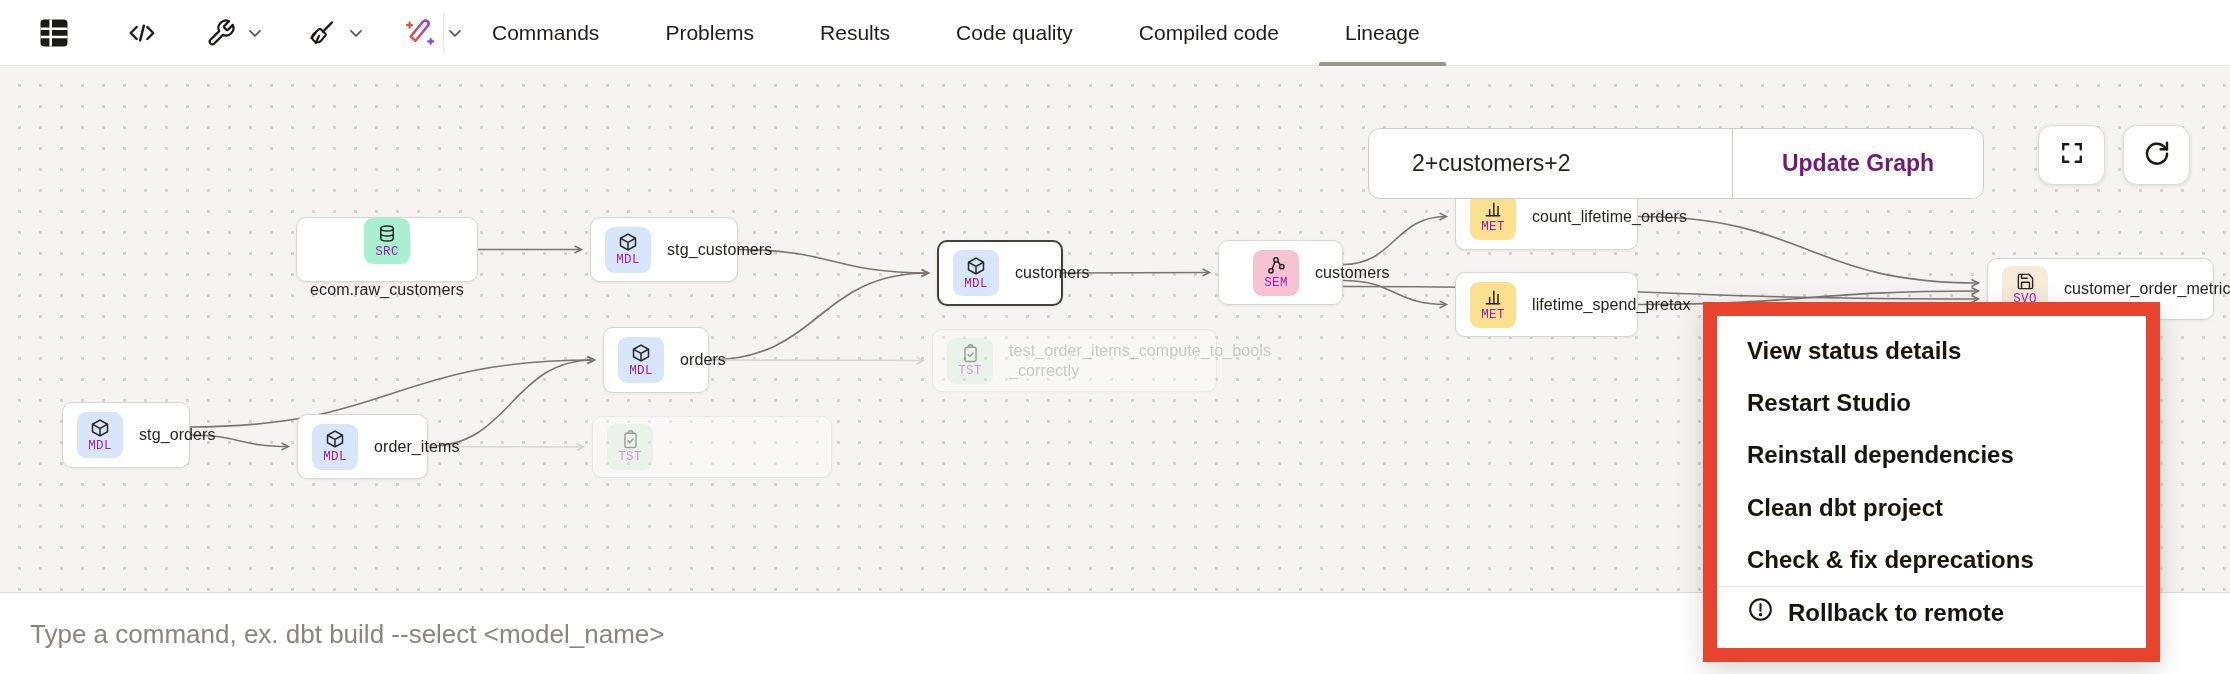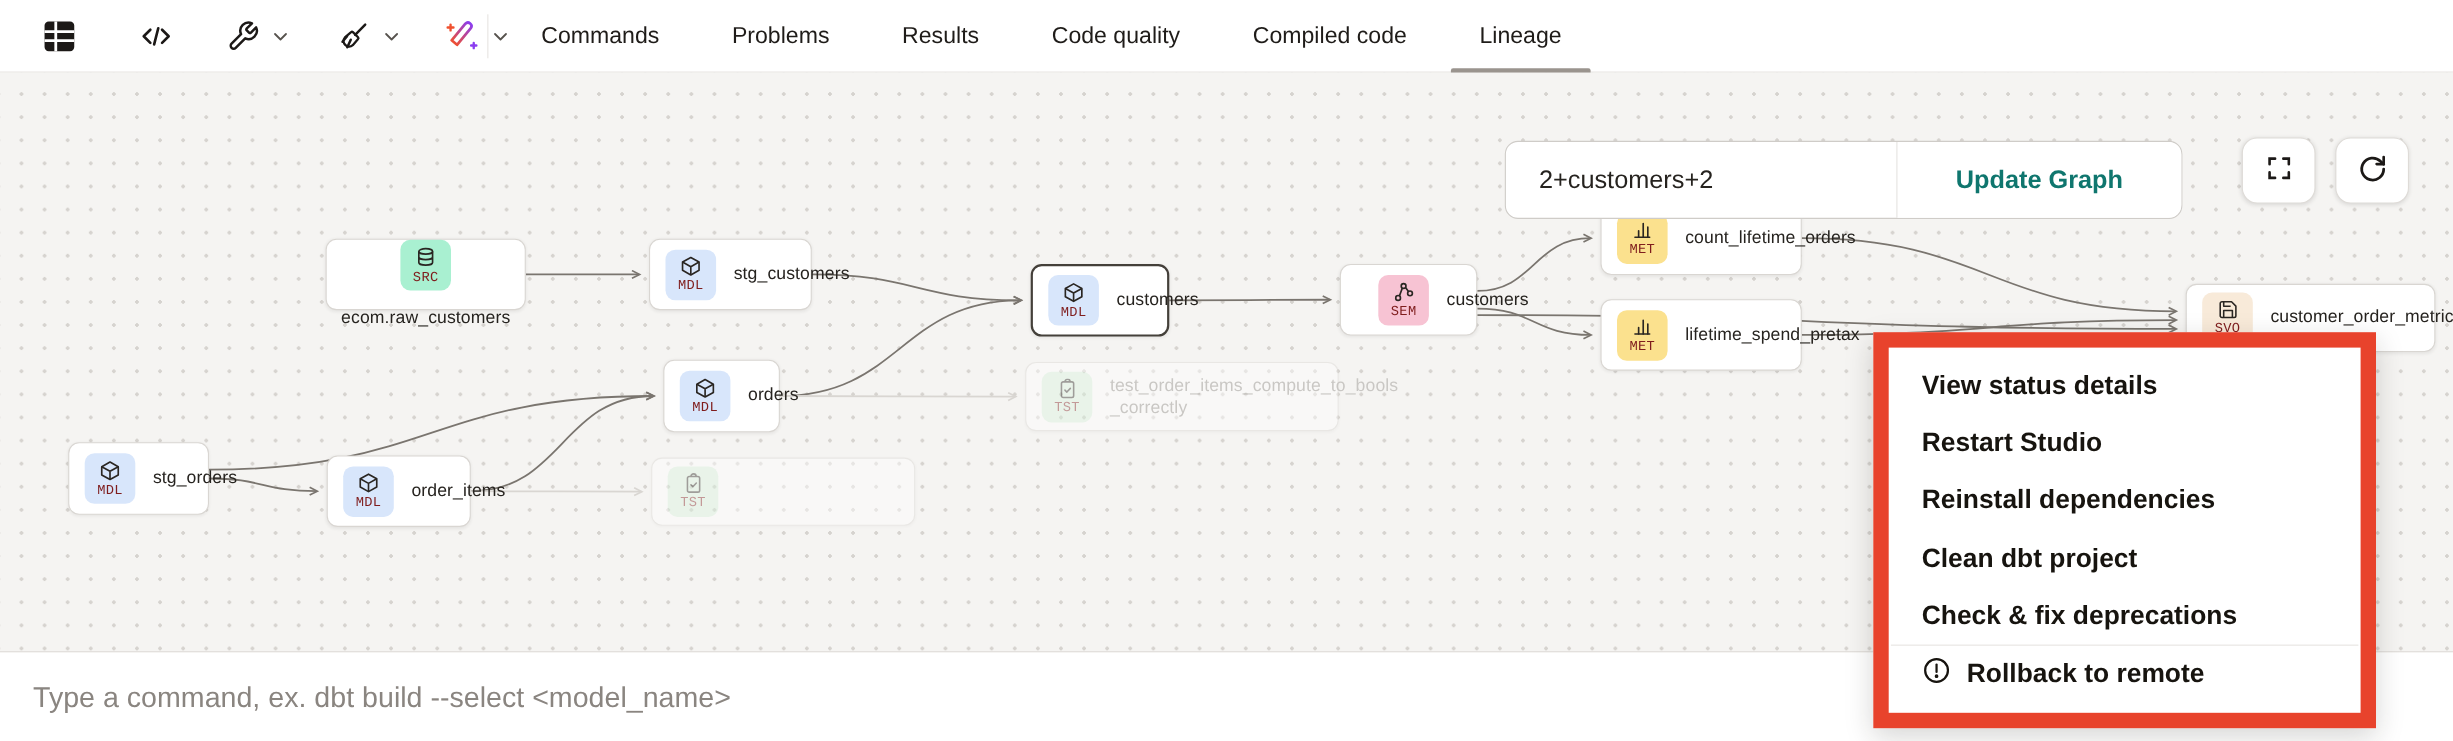--- a/index.html
+++ b/index.html
@@ -31,33 +31,33 @@
 
   .node { position:absolute; background:#fff; border:1.5px solid #d9d6d2; border-radius:10px;
     box-shadow:0 1px 3px rgba(28,25,23,.07); display:flex; align-items:center; padding:0 14px;
     gap:16px; z-index:2; cursor:pointer; }
   .node.selected { border:2px solid #44403a; }
   .node.faded { opacity:.42; }
   .node .label { font-size:16px; color:#26231f; white-space:pre-line; line-height:1.25; letter-spacing:.1px; }
   .badge { flex:none; width:46px; height:46px; border-radius:9px; display:flex; flex-direction:column;
     align-items:center; justify-content:center; gap:1px; }
   .badge svg { display:block; }
-  .badge .blabel { font-size:12.5px; color:#7f1d1d; letter-spacing:.3px;
+  .badge .blabel { font-size:12.5px; color:#a21caf; letter-spacing:.3px;
     font-family:"Liberation Mono","DejaVu Sans Mono",monospace; }
   .badge.src { background:#a9f0d1; } .badge.mdl { background:#d8e6fb; }
   .badge.sem { background:#f7c3d3; } .badge.met { background:#fbe18e; }
   .badge.svq { background:#f8ead9; } .badge.tst { background:#d9f3de;align-items:center; }
 
   
   #graph-filter-bar { position:absolute; left:1368px; top:62px; width:616px; height:71px; background:#fff;
-    border:1.5px solid #cfccc8; border-radius:12px; display:flex; align-items:stretch; z-index:3; }
+    border:1.5px solid #cfccc8; border-radius:12px; display:flex; align-items:stretch; z-index:3;padding-left:13px; }
   #graph-filter-input { flex:1; border:none; outline:none; background:transparent; font-size:23px;
     color:#26231f; padding:0 24px 0 30px; font-family:inherit; }
   #update-graph-btn { width:259px; border-left:1px solid #cfccc8; display:flex; align-items:center;
-    justify-content:center; font-size:23px; font-weight:600; color:#0f766e; cursor:pointer;
+    justify-content:center; font-size:23px; font-weight:600; color:#701a75; cursor:pointer;
     border-radius:0 12px 12px 0; background:#fff; }
   .corner-btn { position:absolute; width:67px; height:60px; background:#fff; border:1px solid #dedbd7;
     border-radius:14px; box-shadow:0 1px 4px rgba(28,25,23,.12); display:flex; align-items:center;
     justify-content:center; z-index:3; cursor:pointer; }
   #fit-view-btn { left:2038px; top:59px; }
   #refresh-btn { left:2123px; top:59px; }
 
   
   #bottombar { position:absolute; left:0; top:592px; width:2230px; height:82px; background:#fff;
     border-top:1px solid #dcd9d5; z-index:10; }

